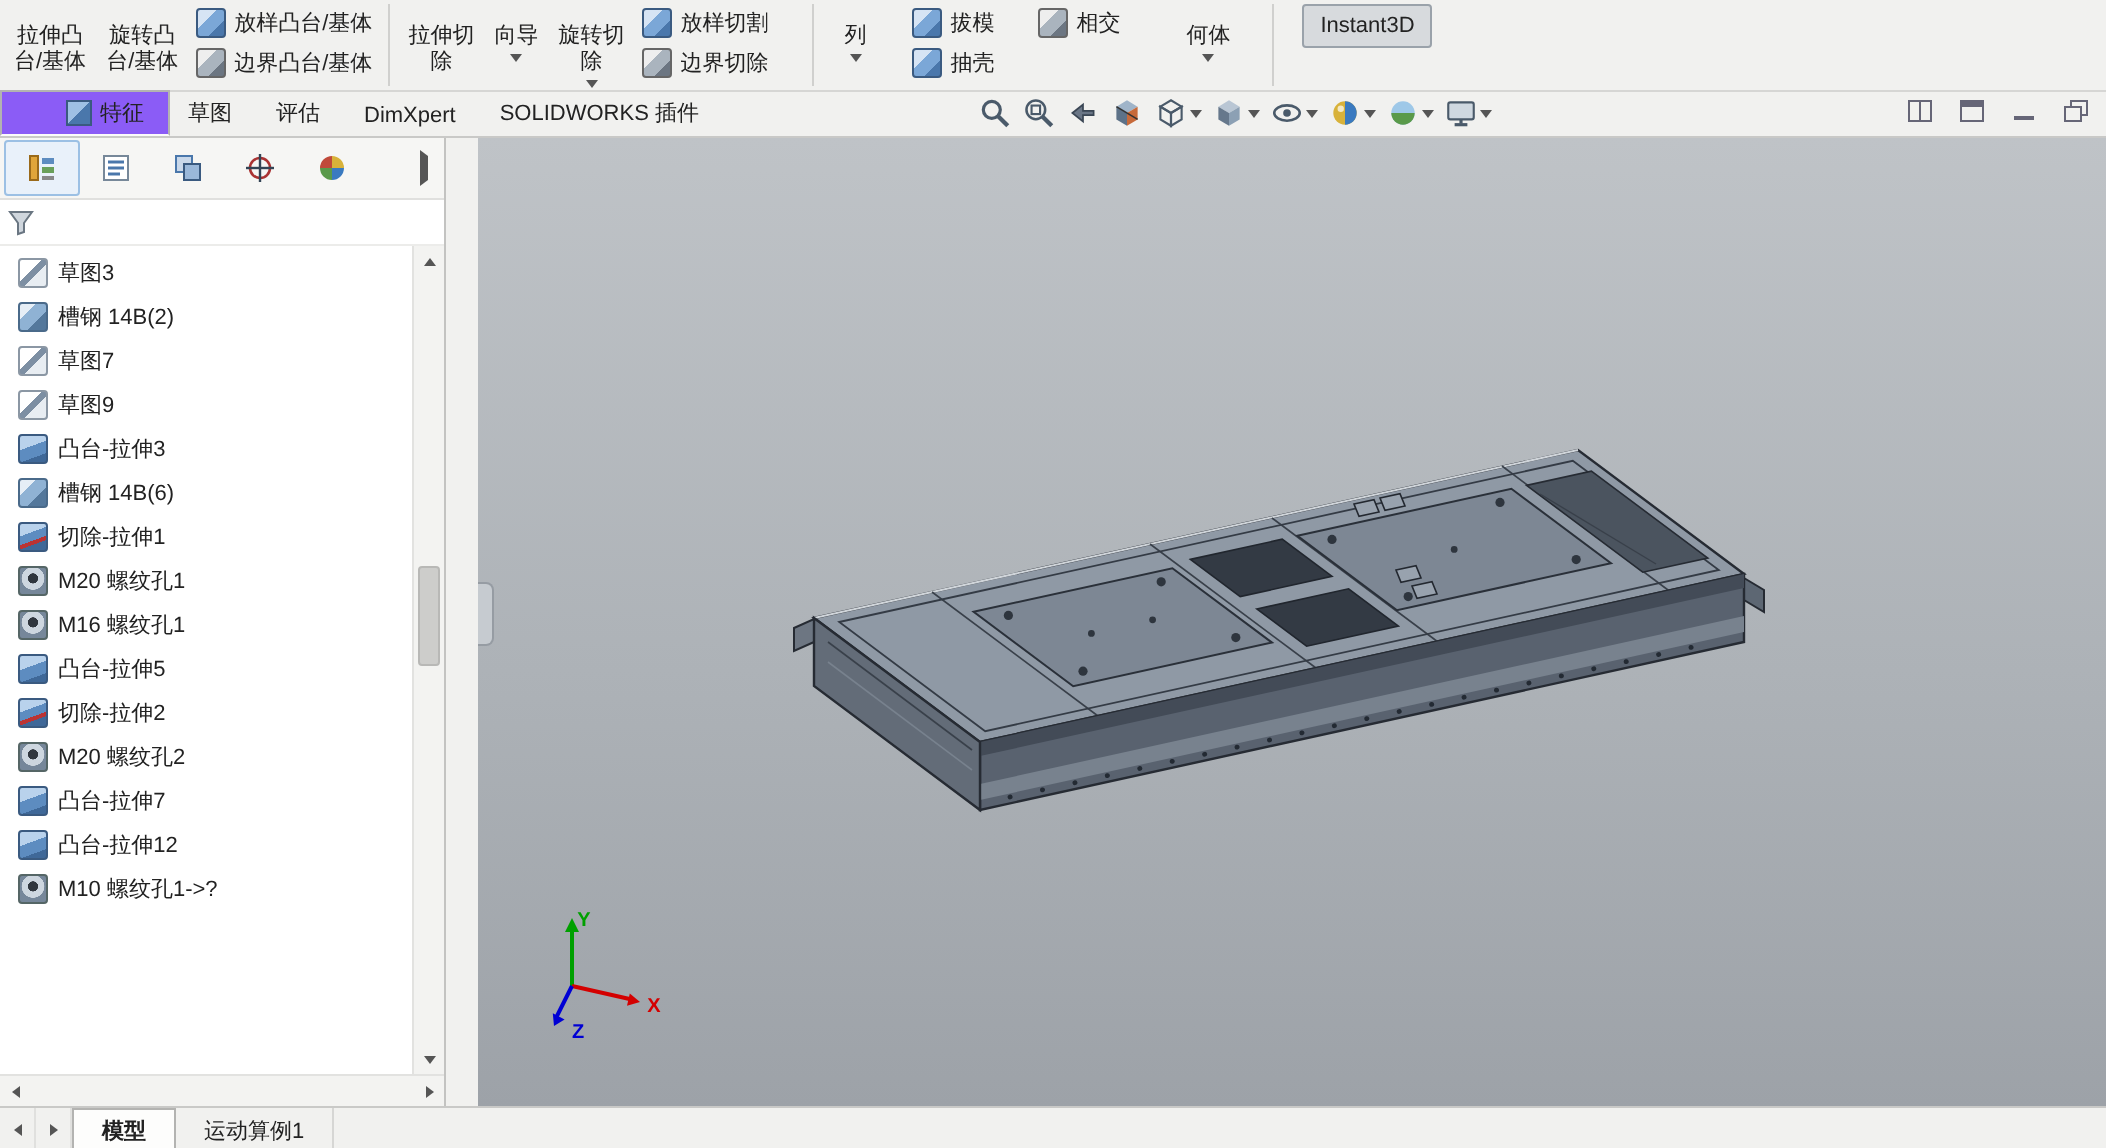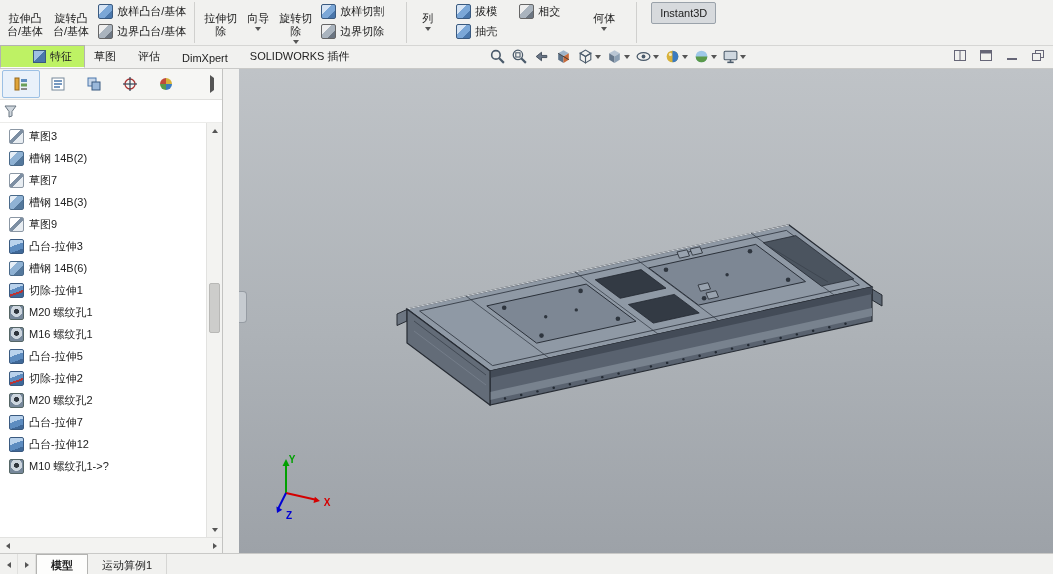--- a/index.html
+++ b/index.html
@@ -22,21 +22,21 @@
   .tri-left{width:0;height:0;border-top:3px solid transparent;border-bottom:3px solid transparent;border-right:4px solid #555;}
   .tri-right{width:0;height:0;border-top:3px solid transparent;border-bottom:3px solid transparent;border-left:4px solid #555;}
   .rb .caret{margin-top:2px;}
   .rsep{width:1px;background:#d0d0ce;margin:2px 4px;align-self:stretch;}
   .instant3d{margin-left:10px;margin-top:2px;padding:4px 8px;background:#d7dadd;
              border:1px solid #9aa2aa;border-radius:2px;white-space:nowrap;}
 
   
   .tabrow{position:relative;height:22px;background:#f1f1ef;border-bottom:1px solid #c9c9c7;display:flex;align-items:flex-end;}
   .tab{padding:3px 12px 3px 8px;display:flex;align-items:center;gap:4px;border:1px solid transparent;cursor:default;}
-  .tab.active{background:#bef264;border-color:#b3b3b1;border-bottom-color:#fbfbfa;padding-left:32px;}
+  .tab.active{background:#8b5cf6;border-color:#b3b3b1;border-bottom-color:#fbfbfa;padding-left:32px;}
   .tabicon{width:11px;height:11px;background:linear-gradient(135deg,#9fc0e4 0 50%,#4a77ab 50%);border:1px solid #3a5a80;}
   .headsup{position:absolute;left:488px;top:1px;display:flex;align-items:center;gap:3px;}
   .hbtn{display:flex;align-items:center;gap:1px;padding:1px;}
   .hicon{width:17px;height:17px;display:block;}
   .winctl{position:absolute;right:6px;top:2px;display:flex;align-items:center;gap:8px;}
   .wbtn{width:18px;height:15px;display:flex;align-items:center;justify-content:center;}
 
   
   .main{display:flex;height:484px;gap:16px;}
   .left{width:222px;background:#fff;border-right:1px solid #c3c3c1;display:flex;flex-direction:column;position:relative;}
@@ -334,24 +334,20 @@
           </div>
         <div class="trow">
             <span class="ticon channel"></span>
             <span>槽钢 14B(2)</span>
           </div>
         <div class="trow">
             <span class="ticon sketch"></span>
             <span>草图7</span>
           </div>
         <div class="trow">
-            <span class="ticon channel"></span>
-            <span>槽钢 14B(3)</span>
-          </div>
-        <div class="trow">
             <span class="ticon sketch"></span>
             <span>草图9</span>
           </div>
         <div class="trow">
             <span class="ticon boss"></span>
             <span>凸台-拉伸3</span>
           </div>
         <div class="trow">
             <span class="ticon channel"></span>
             <span>槽钢 14B(6)</span>

